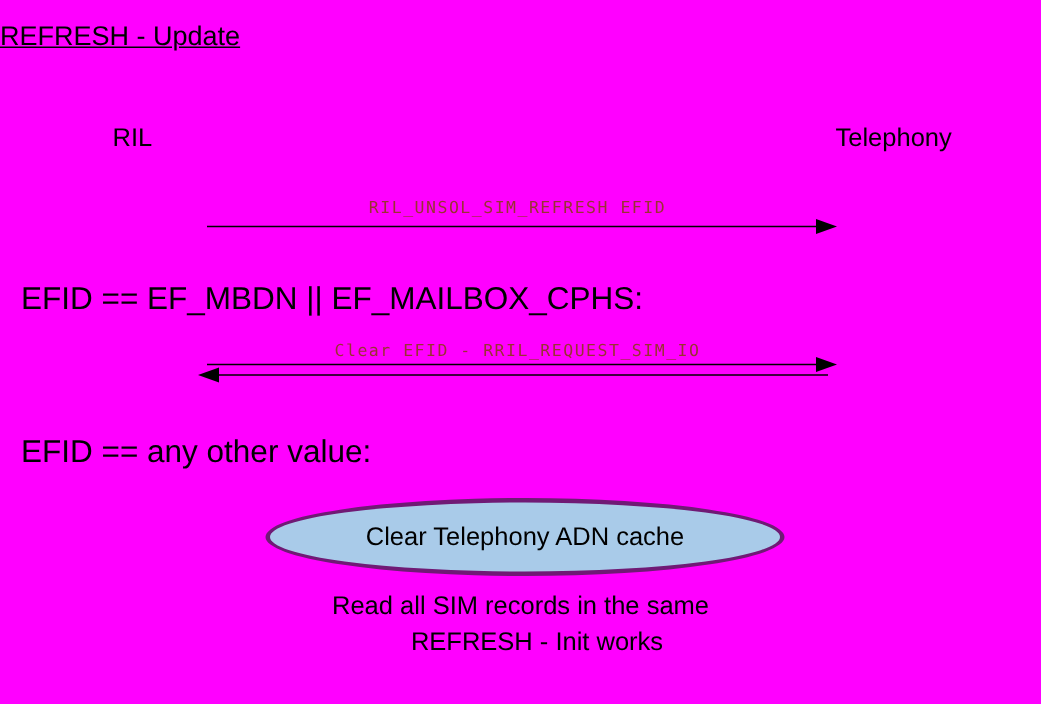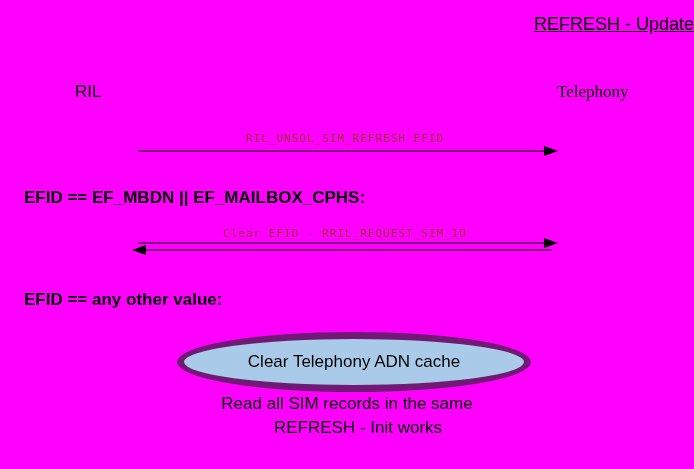--- a/index.html
+++ b/index.html
@@ -7,53 +7,52 @@
     width:694px;height:469px;
     background:#FF00FF;
     font-family:"Liberation Sans", sans-serif;
     color:#000;
     position:relative;
     overflow:hidden;
   }
   .abs{position:absolute;}
   .title{
     top:14px;left:0;width:694px;
-    text-align:right;
+    text-align:left;
     font-size:18px;
     text-decoration:underline;
   }
   .actor{font-size:17px;text-align:center;}
   .actor-left{top:82px;left:75px;}
-  .actor-right{top:82px;left:557px;font-family:Liberation Serif, serif;}
+  .actor-right{top:82px;left:557px;}
   .msg-label{
     font-family:"DejaVu Sans Mono", monospace;
     font-size:11px;
     letter-spacing:1px;
     color:#993333;
     text-align:center;
     width:410px;
     left:140px;
   }
   .msg1-label{top:132px;}
   .msg2-label{top:227px;}
   .arrow-svg{left:130px;width:430px;overflow:visible;}
   .arrow1{top:144px;height:14px;}
   .arrow2{top:238px;height:18px;}
   .condition{
-    font-size:17px;
-    left:24px;
-    font-weight:bold;
+    font-size:21px;
+    left:14px;
   }
   .cond1{top:188px;}
   .cond2{top:290px;}
   .ellipse{
     top:332px;left:177px;
     width:340px;height:46px;
     background:#A9CBE9;
-    border:7px solid #701a75;
+    border:3px solid #701a75;
     border-radius:50%;
     display:flex;align-items:center;justify-content:center;
   }
   .ellipse span{font-size:17px;}
   .footer{
     left:0;width:694px;
     text-align:center;
     font-size:17px;
   }
   .footer1{top:394px;}

